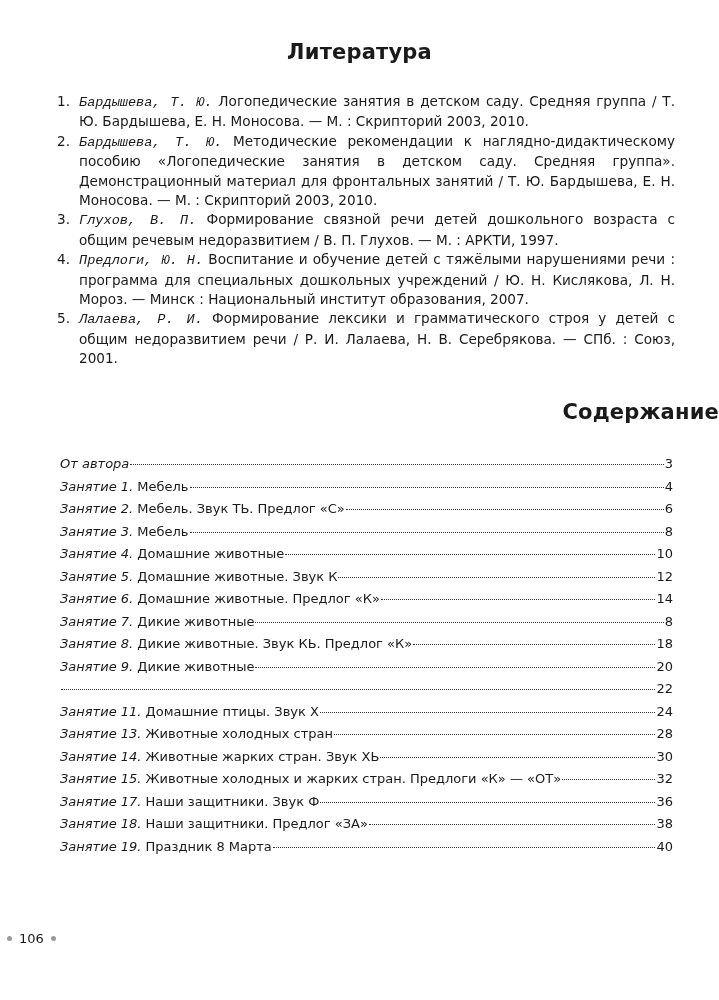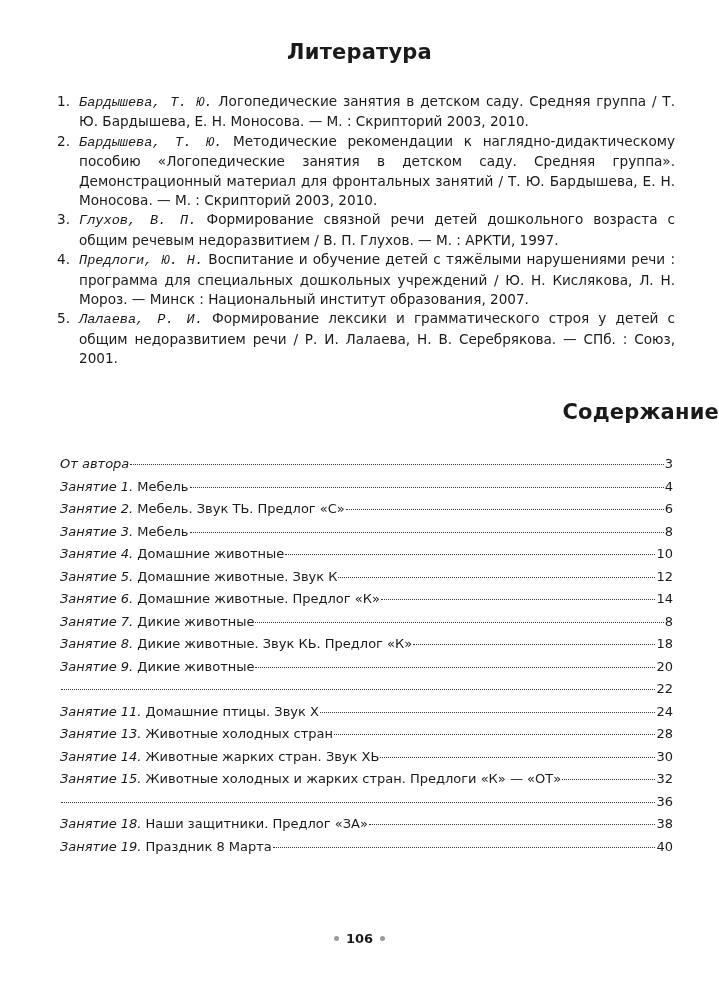--- a/index.html
+++ b/index.html
@@ -81,23 +81,22 @@
       height: 10px;
       border-bottom: 1.5px dotted #333;
       transform: translateY(-3px);
     }
     .toc-page { flex: 0 0 auto; text-align: right; }
 
     .footer {
       position: absolute;
       left: 0; width: 719px;
       top: 931px;
-      text-align: center;
       font-size: 13px;
-      font-weight: bold;
+      font-weight: normal;
     }
     .footer .dot {
       display: inline-block;
       width: 5px; height: 5px;
       border-radius: 50%;
       background: #9a9a9a;
       vertical-align: middle;
       margin: 0 7px;
       position: relative;
       top: -1px;
@@ -199,20 +198,21 @@
         <span class="toc-label"><span class="toc-prefix">Занятие 14.</span><span> Животные жарких стран. Звук ХЬ</span></span>
         <span class="toc-dots"></span>
         <span class="toc-page">30</span>
       </li>
     <li class="toc-item">
         <span class="toc-label"><span class="toc-prefix">Занятие 15.</span><span> Животные холодных и жарких стран. Предлоги «К» — «ОТ»</span></span>
         <span class="toc-dots"></span>
         <span class="toc-page">32</span>
       </li>
     <li class="toc-item">
+        <span class="toc-label"><span class="toc-prefix">Занятие 17.</span><span> Наши защитники. Звук Ф</span></span>
         <span class="toc-dots"></span>
         <span class="toc-page">36</span>
       </li>
     <li class="toc-item">
         <span class="toc-label"><span class="toc-prefix">Занятие 18.</span><span> Наши защитники. Предлог «ЗА»</span></span>
         <span class="toc-dots"></span>
         <span class="toc-page">38</span>
       </li>
     <li class="toc-item">
         <span class="toc-label"><span class="toc-prefix">Занятие 19.</span><span> Праздник 8 Марта</span></span>

